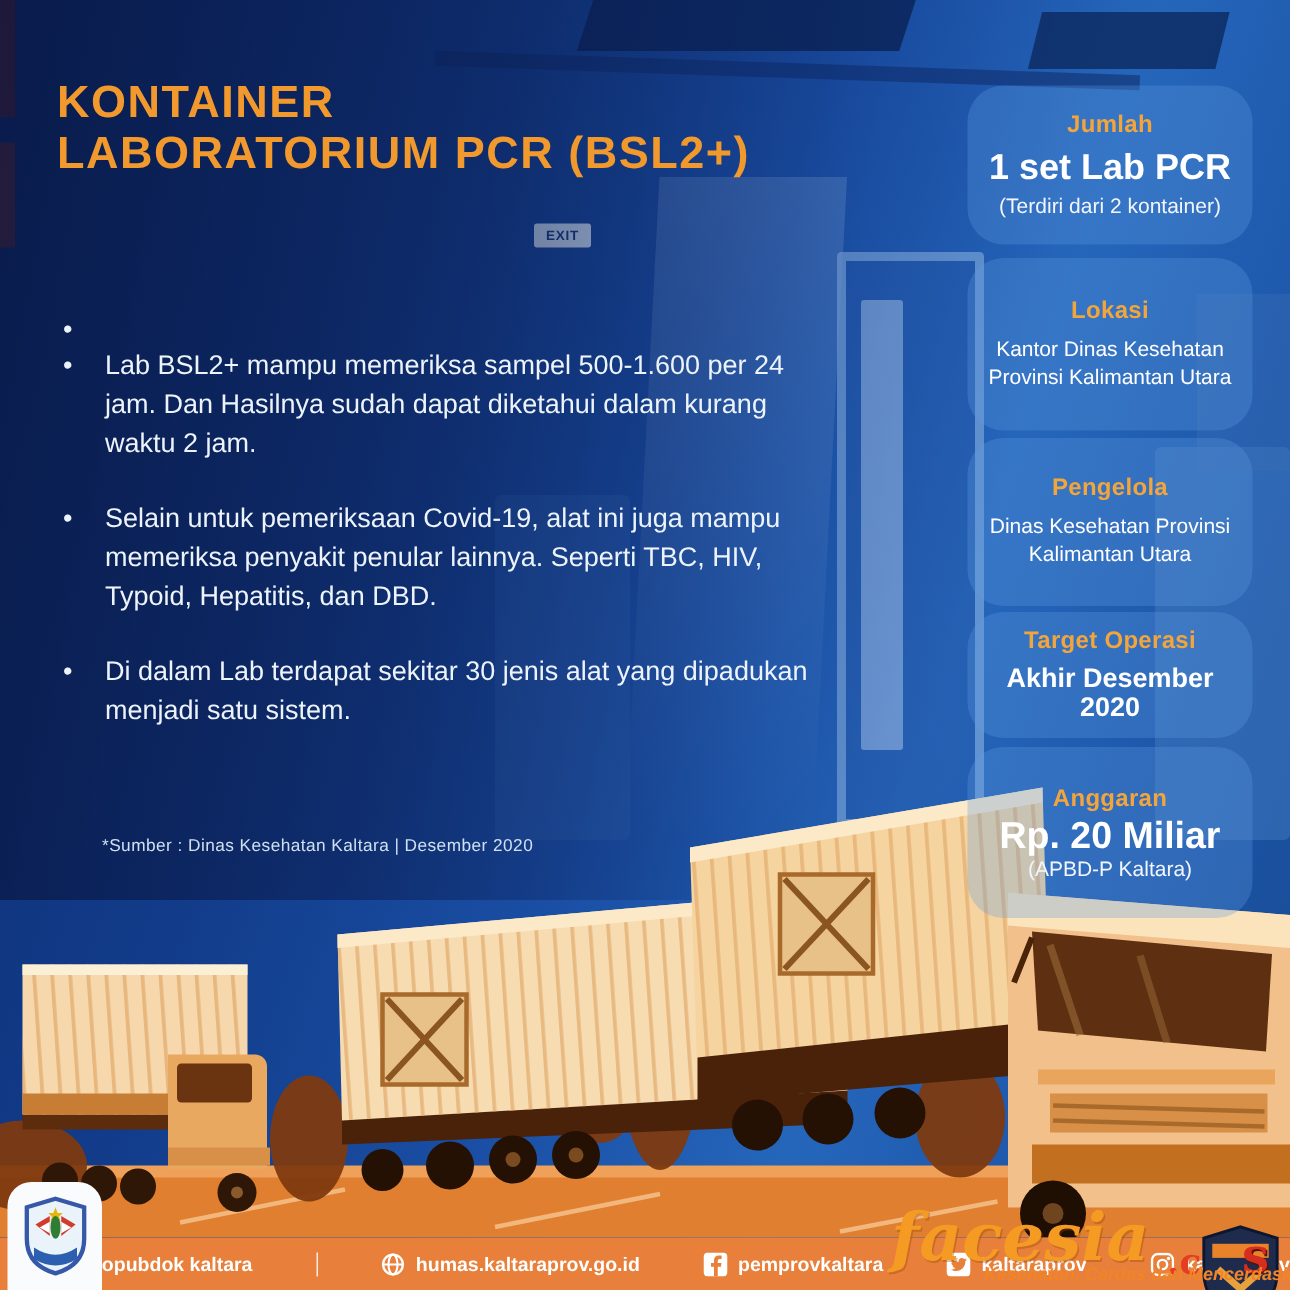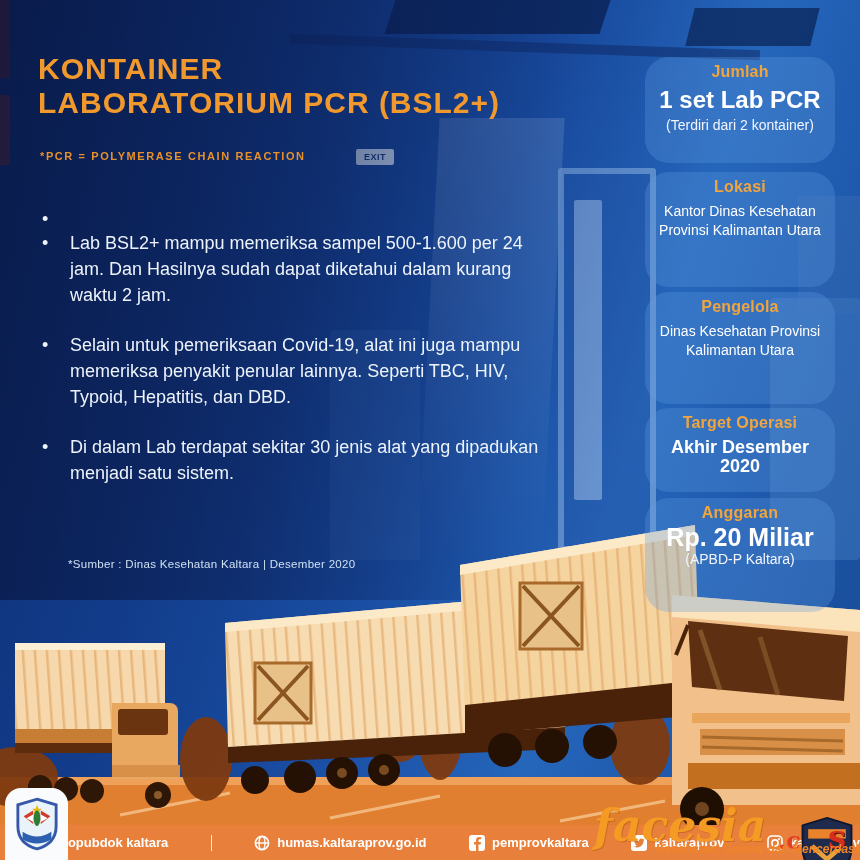--- a/index.html
+++ b/index.html
@@ -48,21 +48,21 @@
   .bullets li{position:relative;padding-left:30px;margin-bottom:24px;}
   .bullets li .dot{position:absolute;left:2px;top:0;font-size:18px;}
   .source{
     position:absolute;left:68px;top:558px;
     color:#CFE0F2;font-size:11.5px;letter-spacing:.3px;
   }
   
   .card{
     position:absolute;left:645px;width:190px;
     background:rgba(96,156,224,.30);border-radius:24px;
-    display:flex;flex-direction:column;align-items:center;justify-content:flex-start;
+    display:flex;flex-direction:column;align-items:center;justify-content:center;
     text-align:center;padding:6px 8px;box-sizing:border-box;
   }
   .card .label{color:#F2A53C;font-size:16px;font-weight:bold;margin-bottom:6px;letter-spacing:.2px;}
   .card .value{color:#FFFFFF;font-size:14px;line-height:19px;}
   .card .value.big{font-size:24px;font-weight:bold;line-height:26px;}
   .card .value.med{font-size:18px;font-weight:bold;}
   .card .value.rp{font-size:25px;font-weight:bold;}
   .card .note{color:#F2F6FC;font-size:14px;margin-top:4px;}
   .c1{top:57px;height:106px;}
   .c2{top:172px;height:115px;}
@@ -199,21 +199,20 @@
       <circle cx="702" cy="294" r="22" fill="#1F0E02"></circle>
       <circle cx="702" cy="294" r="7" fill="#6E451E"></circle>
       <line x1="688" y1="110" x2="676" y2="140" stroke="#4A2408" stroke-width="4"></line>
     </g>
   </svg>
 
   <div class="title">
     <div>KONTAINER</div>
     <div>LABORATORIUM PCR (BSL2+)</div>
   </div>
-  <div class="subtitle">*PCR = POLYMERASE CHAIN REACTION</div>
 
   <ul class="bullets">
     <li><span class="dot">•</span></li>
     <li><span class="dot">•</span><span>Lab BSL2+ mampu memeriksa sampel 500-1.600 per 24 jam. Dan Hasilnya sudah dapat diketahui dalam kurang waktu 2 jam.</span></li>
     <li><span class="dot">•</span><span>Selain untuk pemeriksaan Covid-19, alat ini juga mampu memeriksa penyakit penular lainnya. Seperti TBC, HIV, Typoid, Hepatitis, dan DBD.</span></li>
     <li><span class="dot">•</span><span>Di dalam Lab terdapat sekitar 30 jenis alat yang dipadukan menjadi satu sistem.</span></li>
   </ul>
   <div class="source">*Sumber : Dinas Kesehatan Kaltara | Desember 2020</div>
 
   <div class="card c1">

